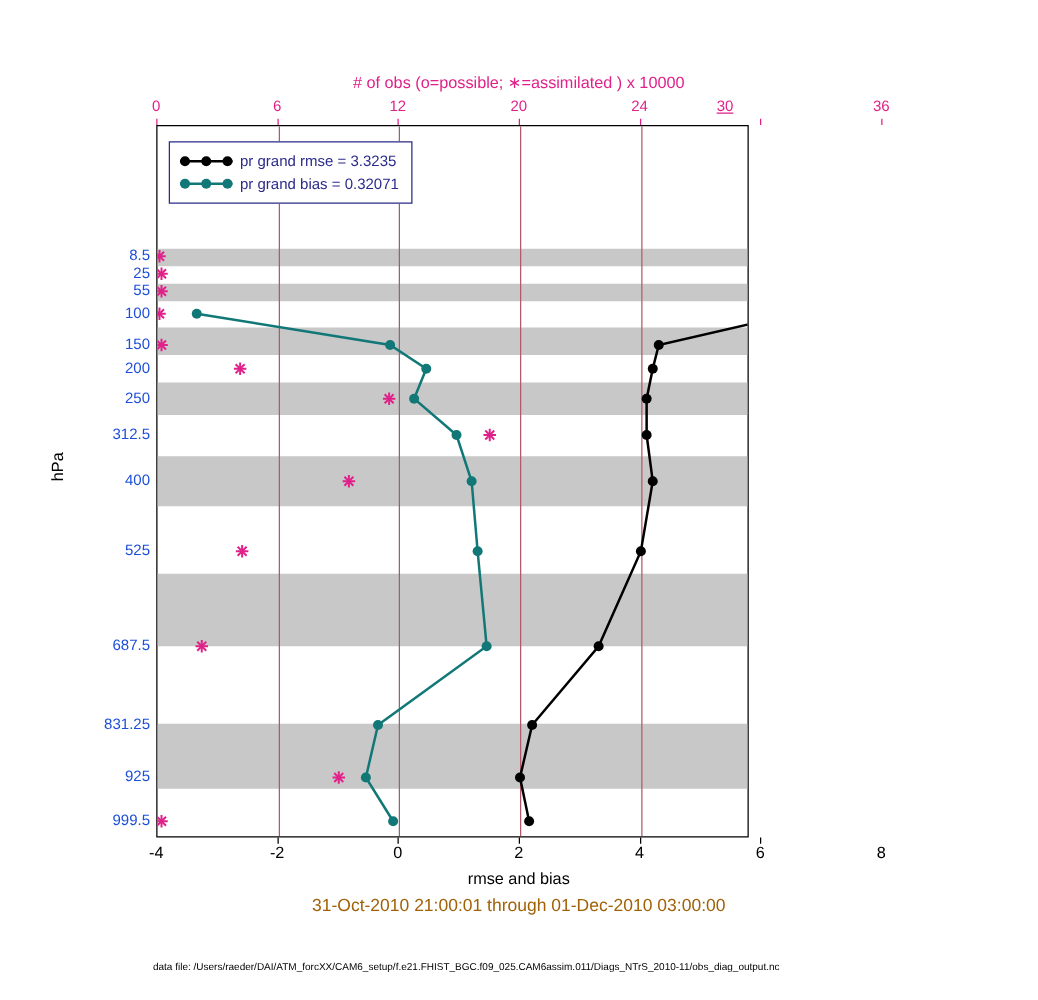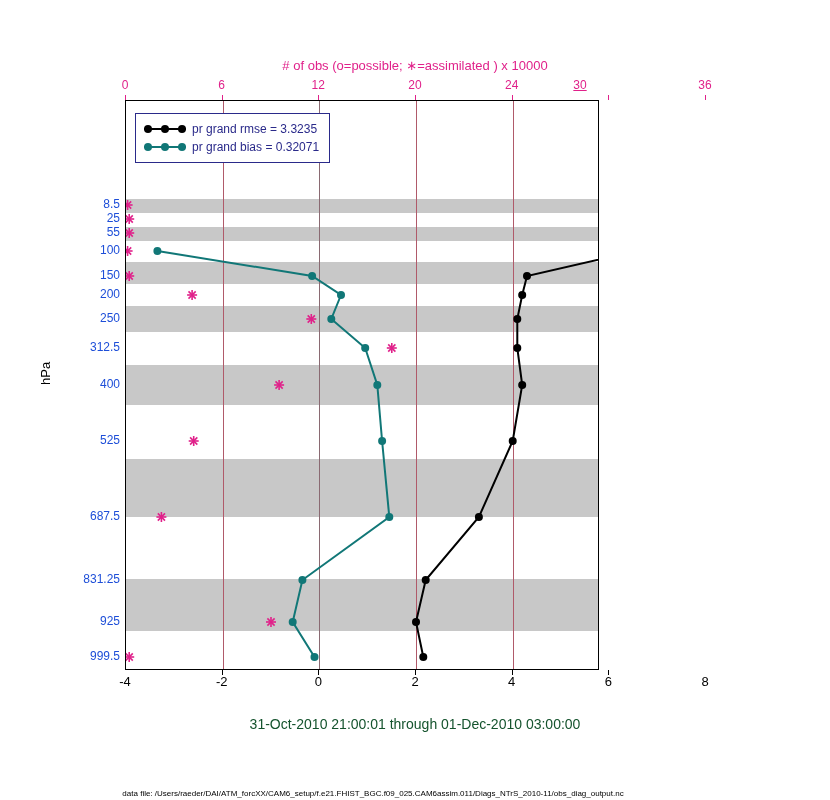--- a/index.html
+++ b/index.html
@@ -134,31 +134,30 @@
     font-size: 13px;
     color: #000000;
   }
   .date-range {
     position: absolute;
     left: 0;
     top: 716px;
     width: 830px;
     text-align: center;
     font-size: 14px;
-    color: #14532d;
+    color: #a16207;
   }
   .data-file {
     position: absolute;
     left: 0;
     top: 769px;
     width: 746px;
     text-align: center;
     font-size: 8px;
     color: #000000;
-    margin-top: 20px;
   }
   .legend {
     position: absolute;
     left: 9px;
     top: 12px;
     border: 1px solid #2a2a8a;
     background: #ffffff;
     padding: 6px 10px 6px 8px;
     font-size: 12px;
     color: #2a2a8a;
@@ -277,20 +276,21 @@
   <div class="ytick-mark" style="top:318px;"></div>
   <div class="ytick-mark" style="top:347px;"></div>
   <div class="ytick-mark" style="top:384px;"></div>
   <div class="ytick-mark" style="top:440px;"></div>
   <div class="ytick-mark" style="top:516px;"></div>
   <div class="ytick-mark" style="top:579px;"></div>
   <div class="ytick-mark" style="top:621px;"></div>
   <div class="ytick-mark" style="top:656px;"></div>
 
   <div class="axis-y-title">hPa</div>
+  <div class="axis-x-title">rmse and bias</div>
   <div class="date-range">31-Oct-2010 21:00:01 through 01-Dec-2010 03:00:00</div>
   <div class="data-file">data file: /Users/raeder/DAI/ATM_forcXX/CAM6_setup/f.e21.FHIST_BGC.f09_025.CAM6assim.011/Diags_NTrS_2010-11/obs_diag_output.nc</div>
 
   <div class="plot-area">
 
     <div class="band" style="top:98px;  height:14px;"></div>
     <div class="band" style="top:126px; height:14px;"></div>
     <div class="band" style="top:161px; height:22px;"></div>
     <div class="band" style="top:205px; height:26px;"></div>
     <div class="band" style="top:264px; height:40px;"></div>

